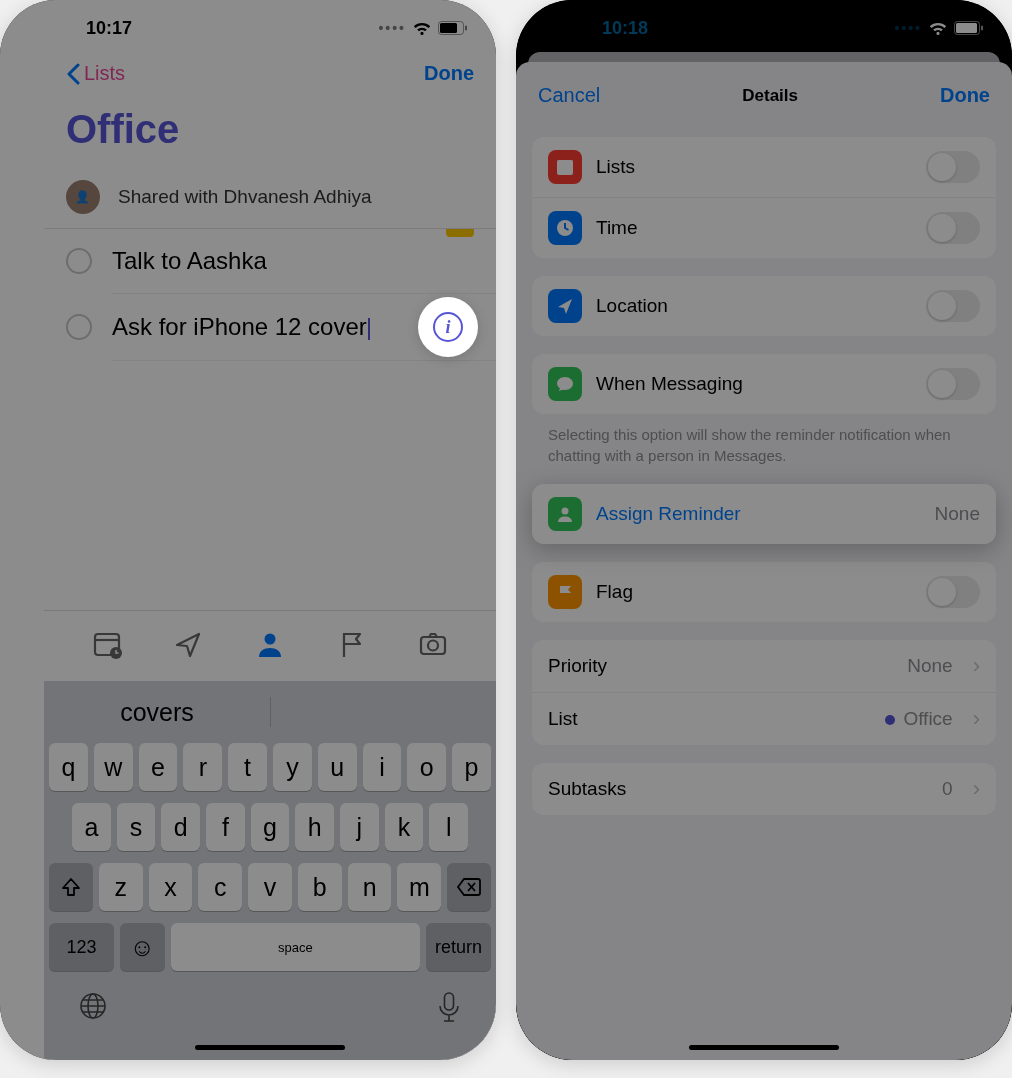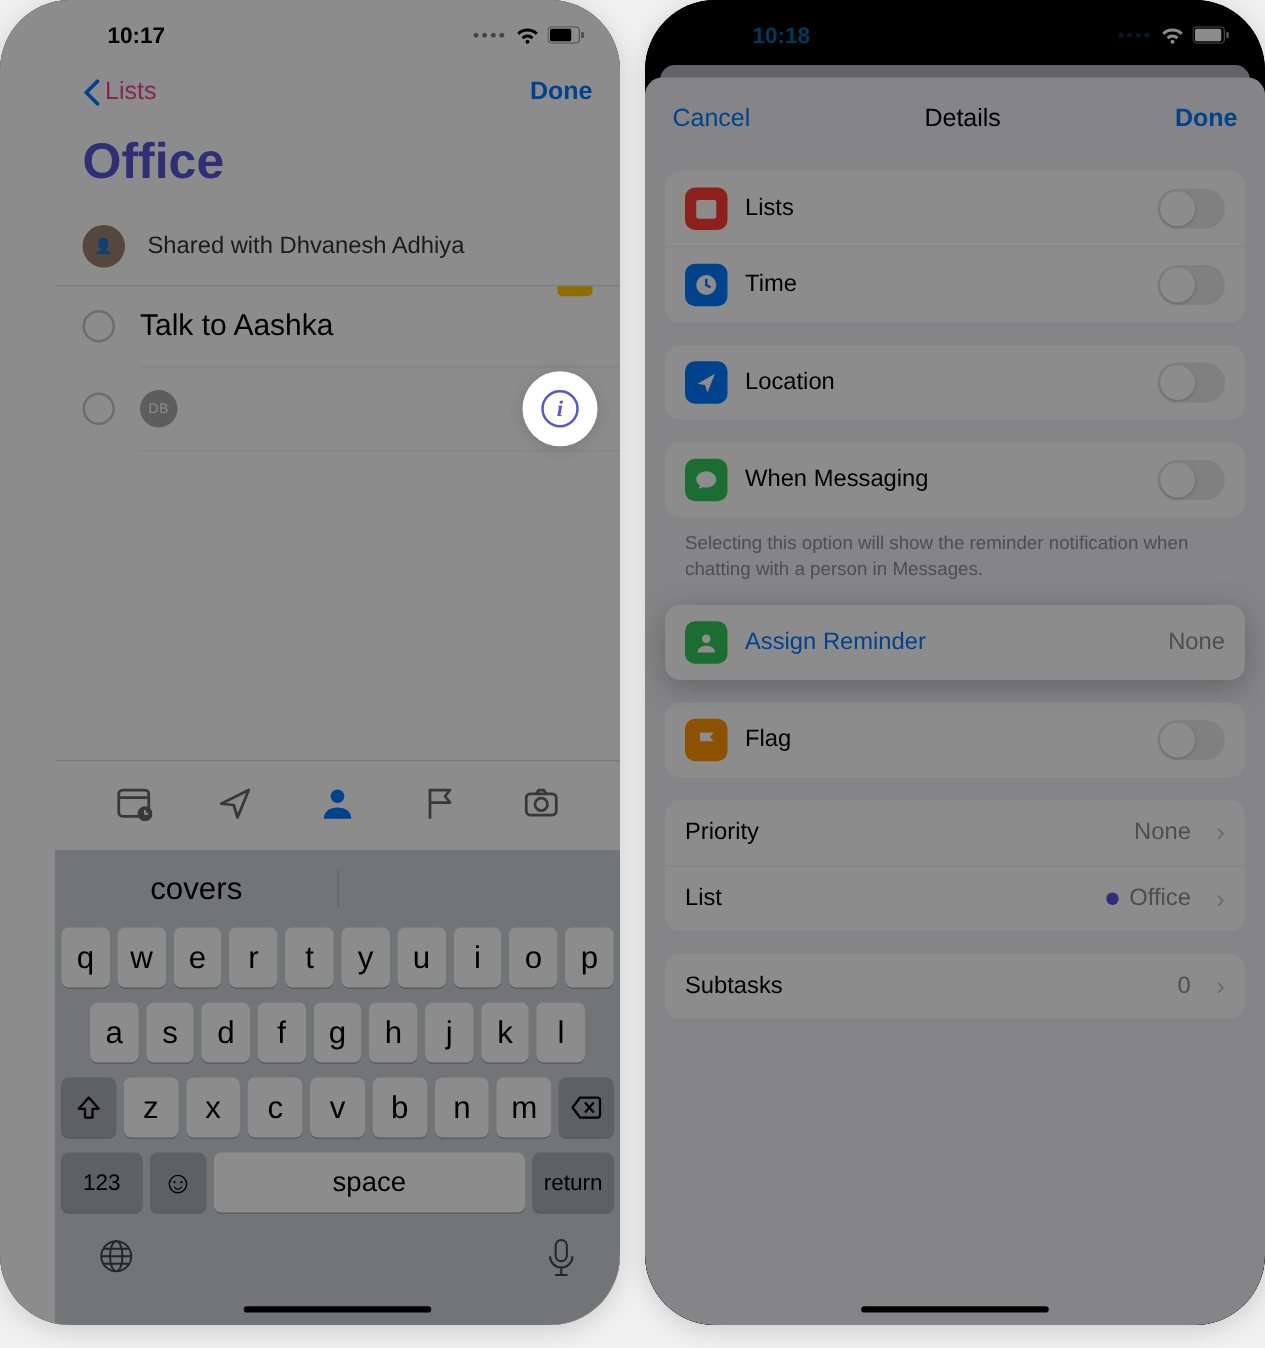--- a/index.html
+++ b/index.html
@@ -37,31 +37,31 @@
 .kbd-tool { display: flex; justify-content: space-around; padding: 18px 22px; border-top: 1px solid #ddd; }
 .kbd-tool svg { width: 30px; height: 30px; }
 .kbd { background: #d1d3d9; padding-top: 6px; }
 .sugg { display: flex; height: 50px; }
 .sugg div { flex: 1; display: flex; align-items: center; justify-content: center; font-size: 25px; color: #000; position: relative; }
 .sugg div + div::before { content:''; position:absolute; left:0; top:20%; bottom:20%; width:1px; background:#aeb0b6; }
 .krow { display: flex; gap: 6px; padding: 6px 5px; }
 .krow.r2 { padding: 6px 28px; }
 .key { flex: 1; height: 48px; background: #fff; border-radius: 6px; display: flex; align-items: center; justify-content: center; font-size: 25px; box-shadow: 0 1px 0 rgba(0,0,0,0.25); }
 .key.fn { background: #aeb0b6; }
-.key.space { flex: 5; font-size: 22px; text-align: right; }
+.key.space { flex: 5; font-size: 13px; text-align: right; }
 .key.wide { flex: 1.3; font-size: 18px; }
 .key.ret { flex: 1.3; font-size: 18px; }
 .kbot { display: flex; justify-content: space-between; padding: 14px 34px 10px; }
 .home-ind { width: 150px; height: 5px; background: #000; border-radius: 3px; margin: 8px auto 10px; }
 
 
 .phone.right .screen { background: #000; }
 .sheet { position: absolute; top: 62px; left: 0; right: 0; bottom: 0; background: #f2f2f6; border-radius: 14px 14px 56px 56px; display: flex; flex-direction: column; z-index: 20; overflow: hidden; }
 .sheet-hdr { display: flex; justify-content: space-between; align-items: center; padding: 22px 22px 12px; }
-.sheet-hdr .title { font-size: 20px; font-weight: 400; }
+.sheet-hdr .title { font-size: 17px; font-weight: 700; }
 .sheet-hdr .link { color: #007aff; font-size: 20px; }
 .sheet-hdr .link.done { font-weight: 600; }
 .grp { background: #fff; margin: 18px 16px 0; border-radius: 12px; }
 .drow { display: flex; align-items: center; padding: 13px 16px; gap: 14px; position: relative; }
 .drow + .drow { border-top: 1px solid #efefef; }
 .ricon { width: 34px; height: 34px; border-radius: 8px; display: flex; align-items: center; justify-content: center; flex: none; }
 .ricon svg { width: 20px; height: 20px; fill: #fff; }
 .ricon.red { background: #ff3b30; }
 .ricon.blue { background: #007aff; }
 .ricon.blue2 { background: #007aff; }
@@ -121,20 +121,23 @@
     </div>
 
     <div class="reminder-row">
       <div class="flag-marker"></div>
       <div class="circle"></div>
       <div class="reminder-text">Talk to Aashka</div>
     </div>
     <div class="divider-thin"></div>
     <div class="reminder-row">
       <div class="circle"></div>
+      <div class="reminder-text">
+        <span>Ask for iPhone 12 cover</span><span class="cursor"></span>
+      </div>
       <div class="db-badge">DB</div>
       <div class="info-circle">
         <div class="info-circle-inner">i</div>
       </div>
     </div>
     <div class="divider-thin"></div>
 
     <div style="flex:1"></div>
 
     <div class="kbd-tool">

